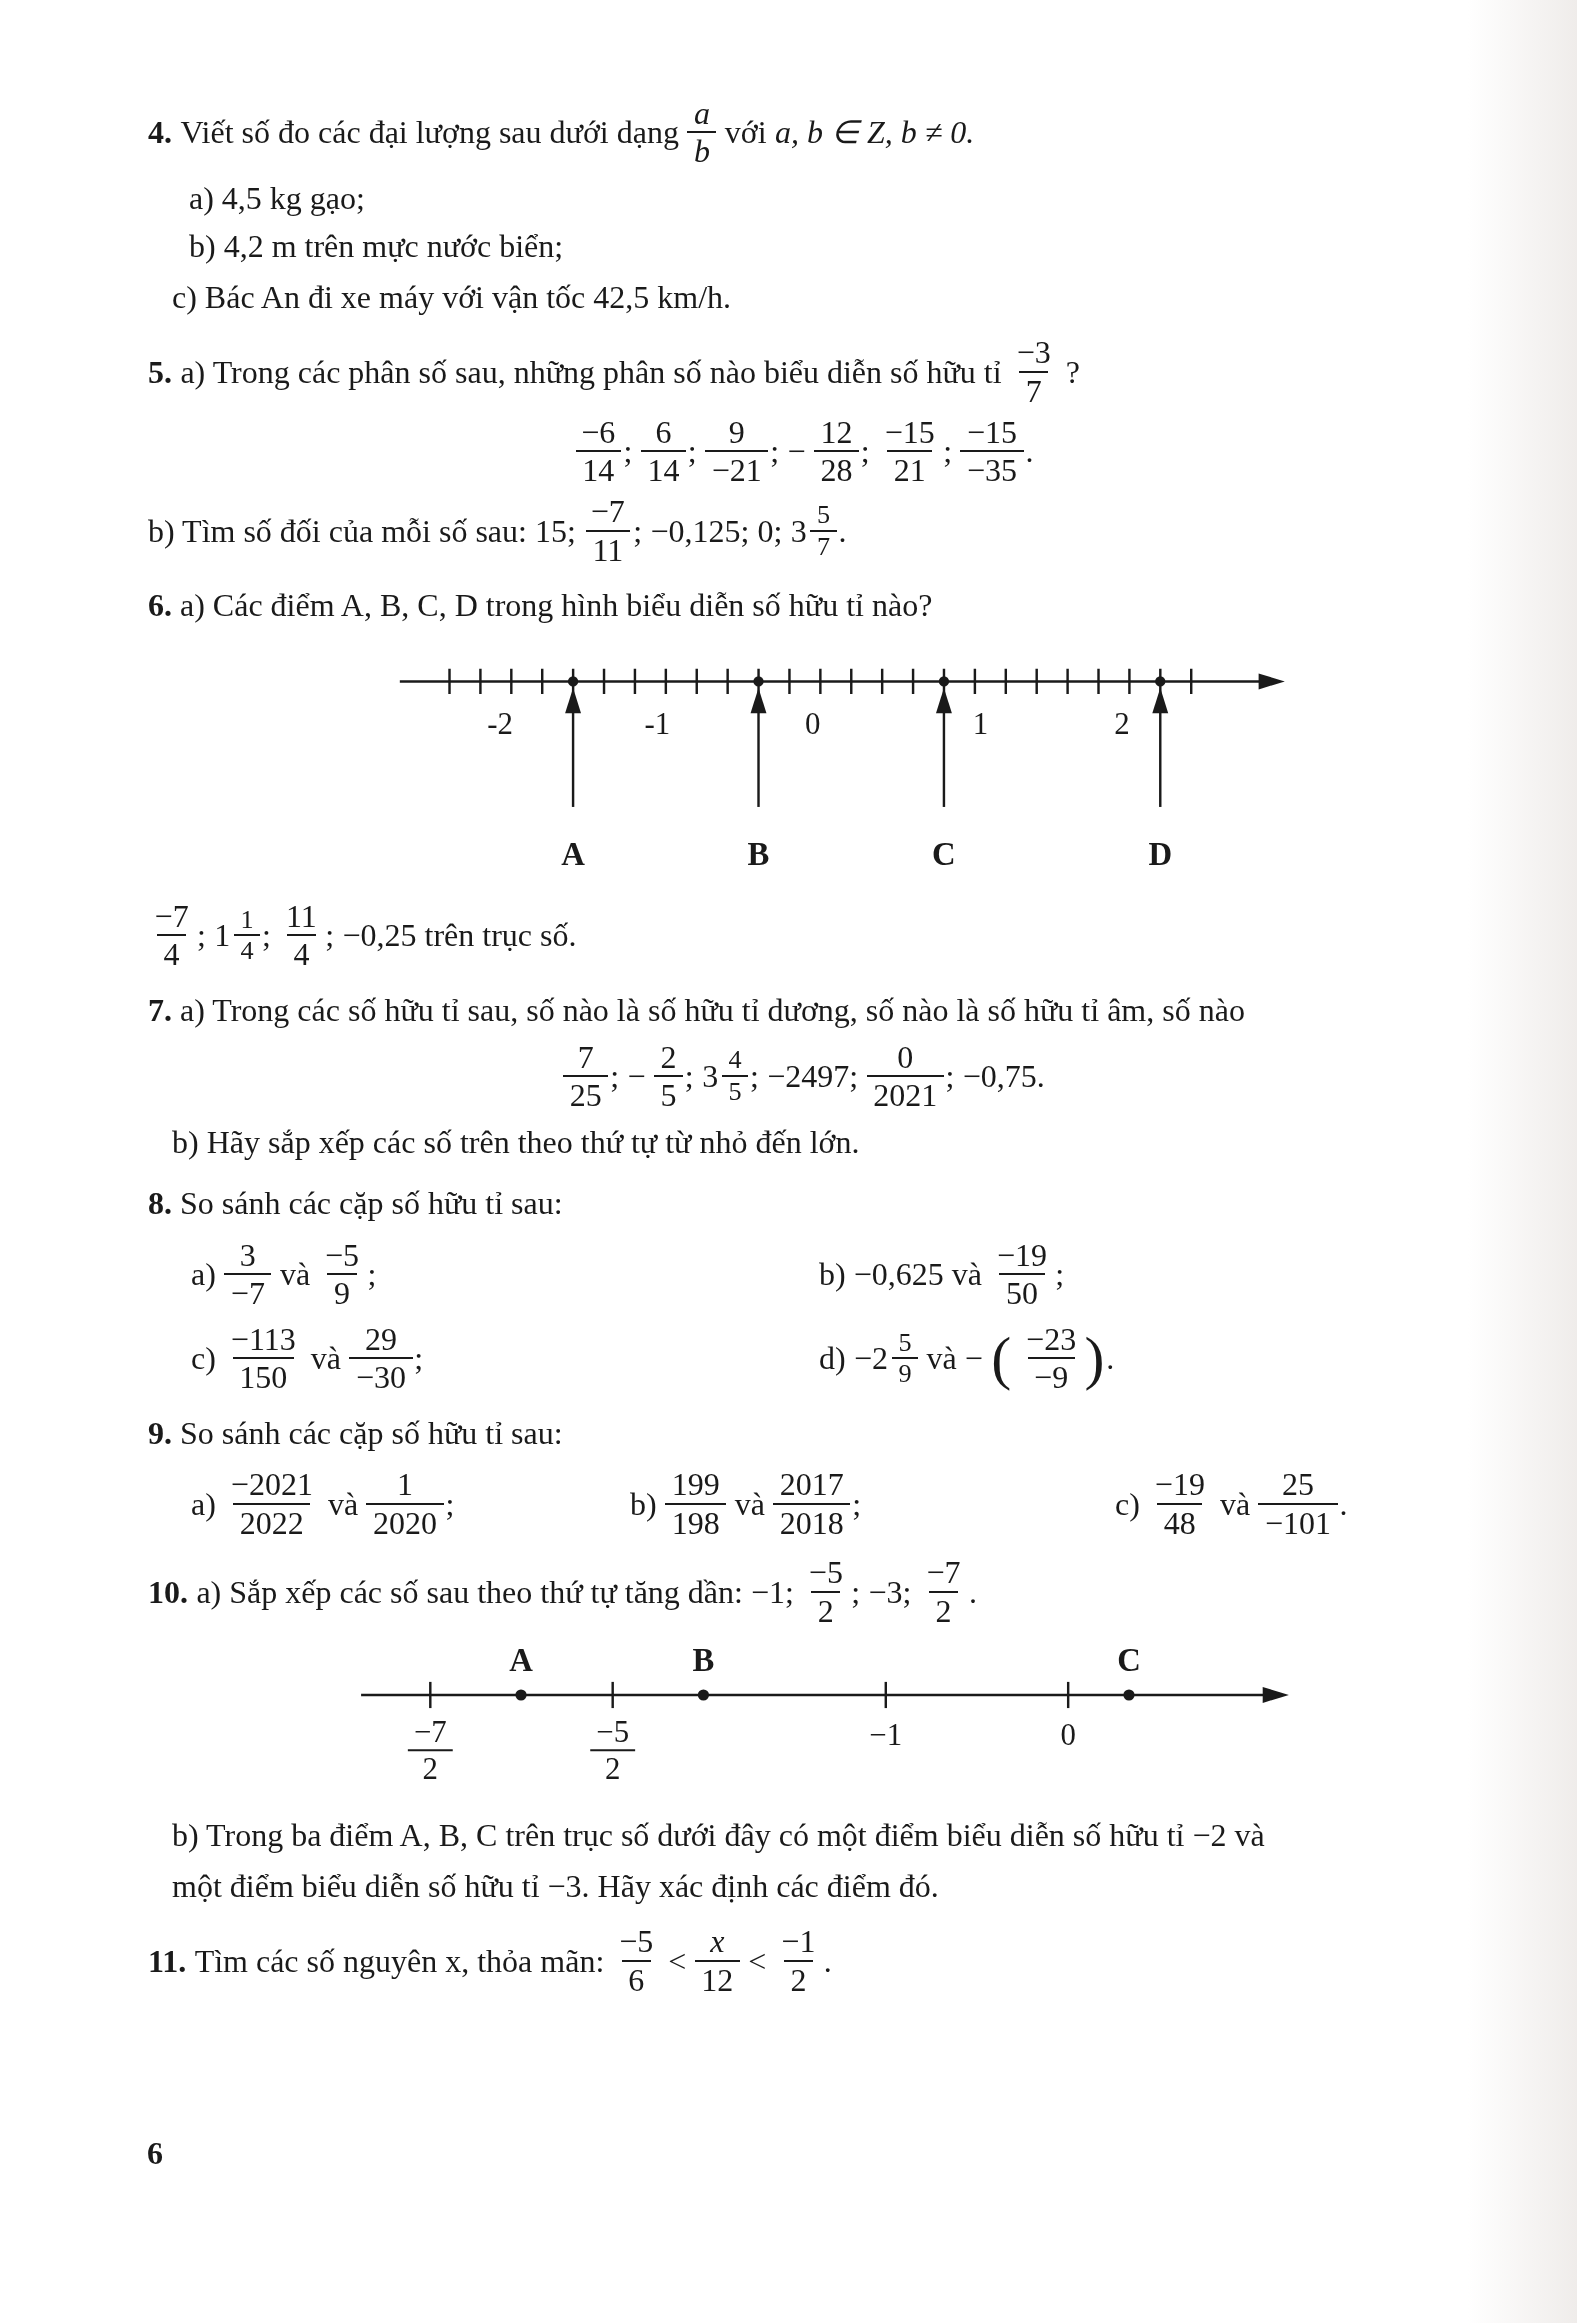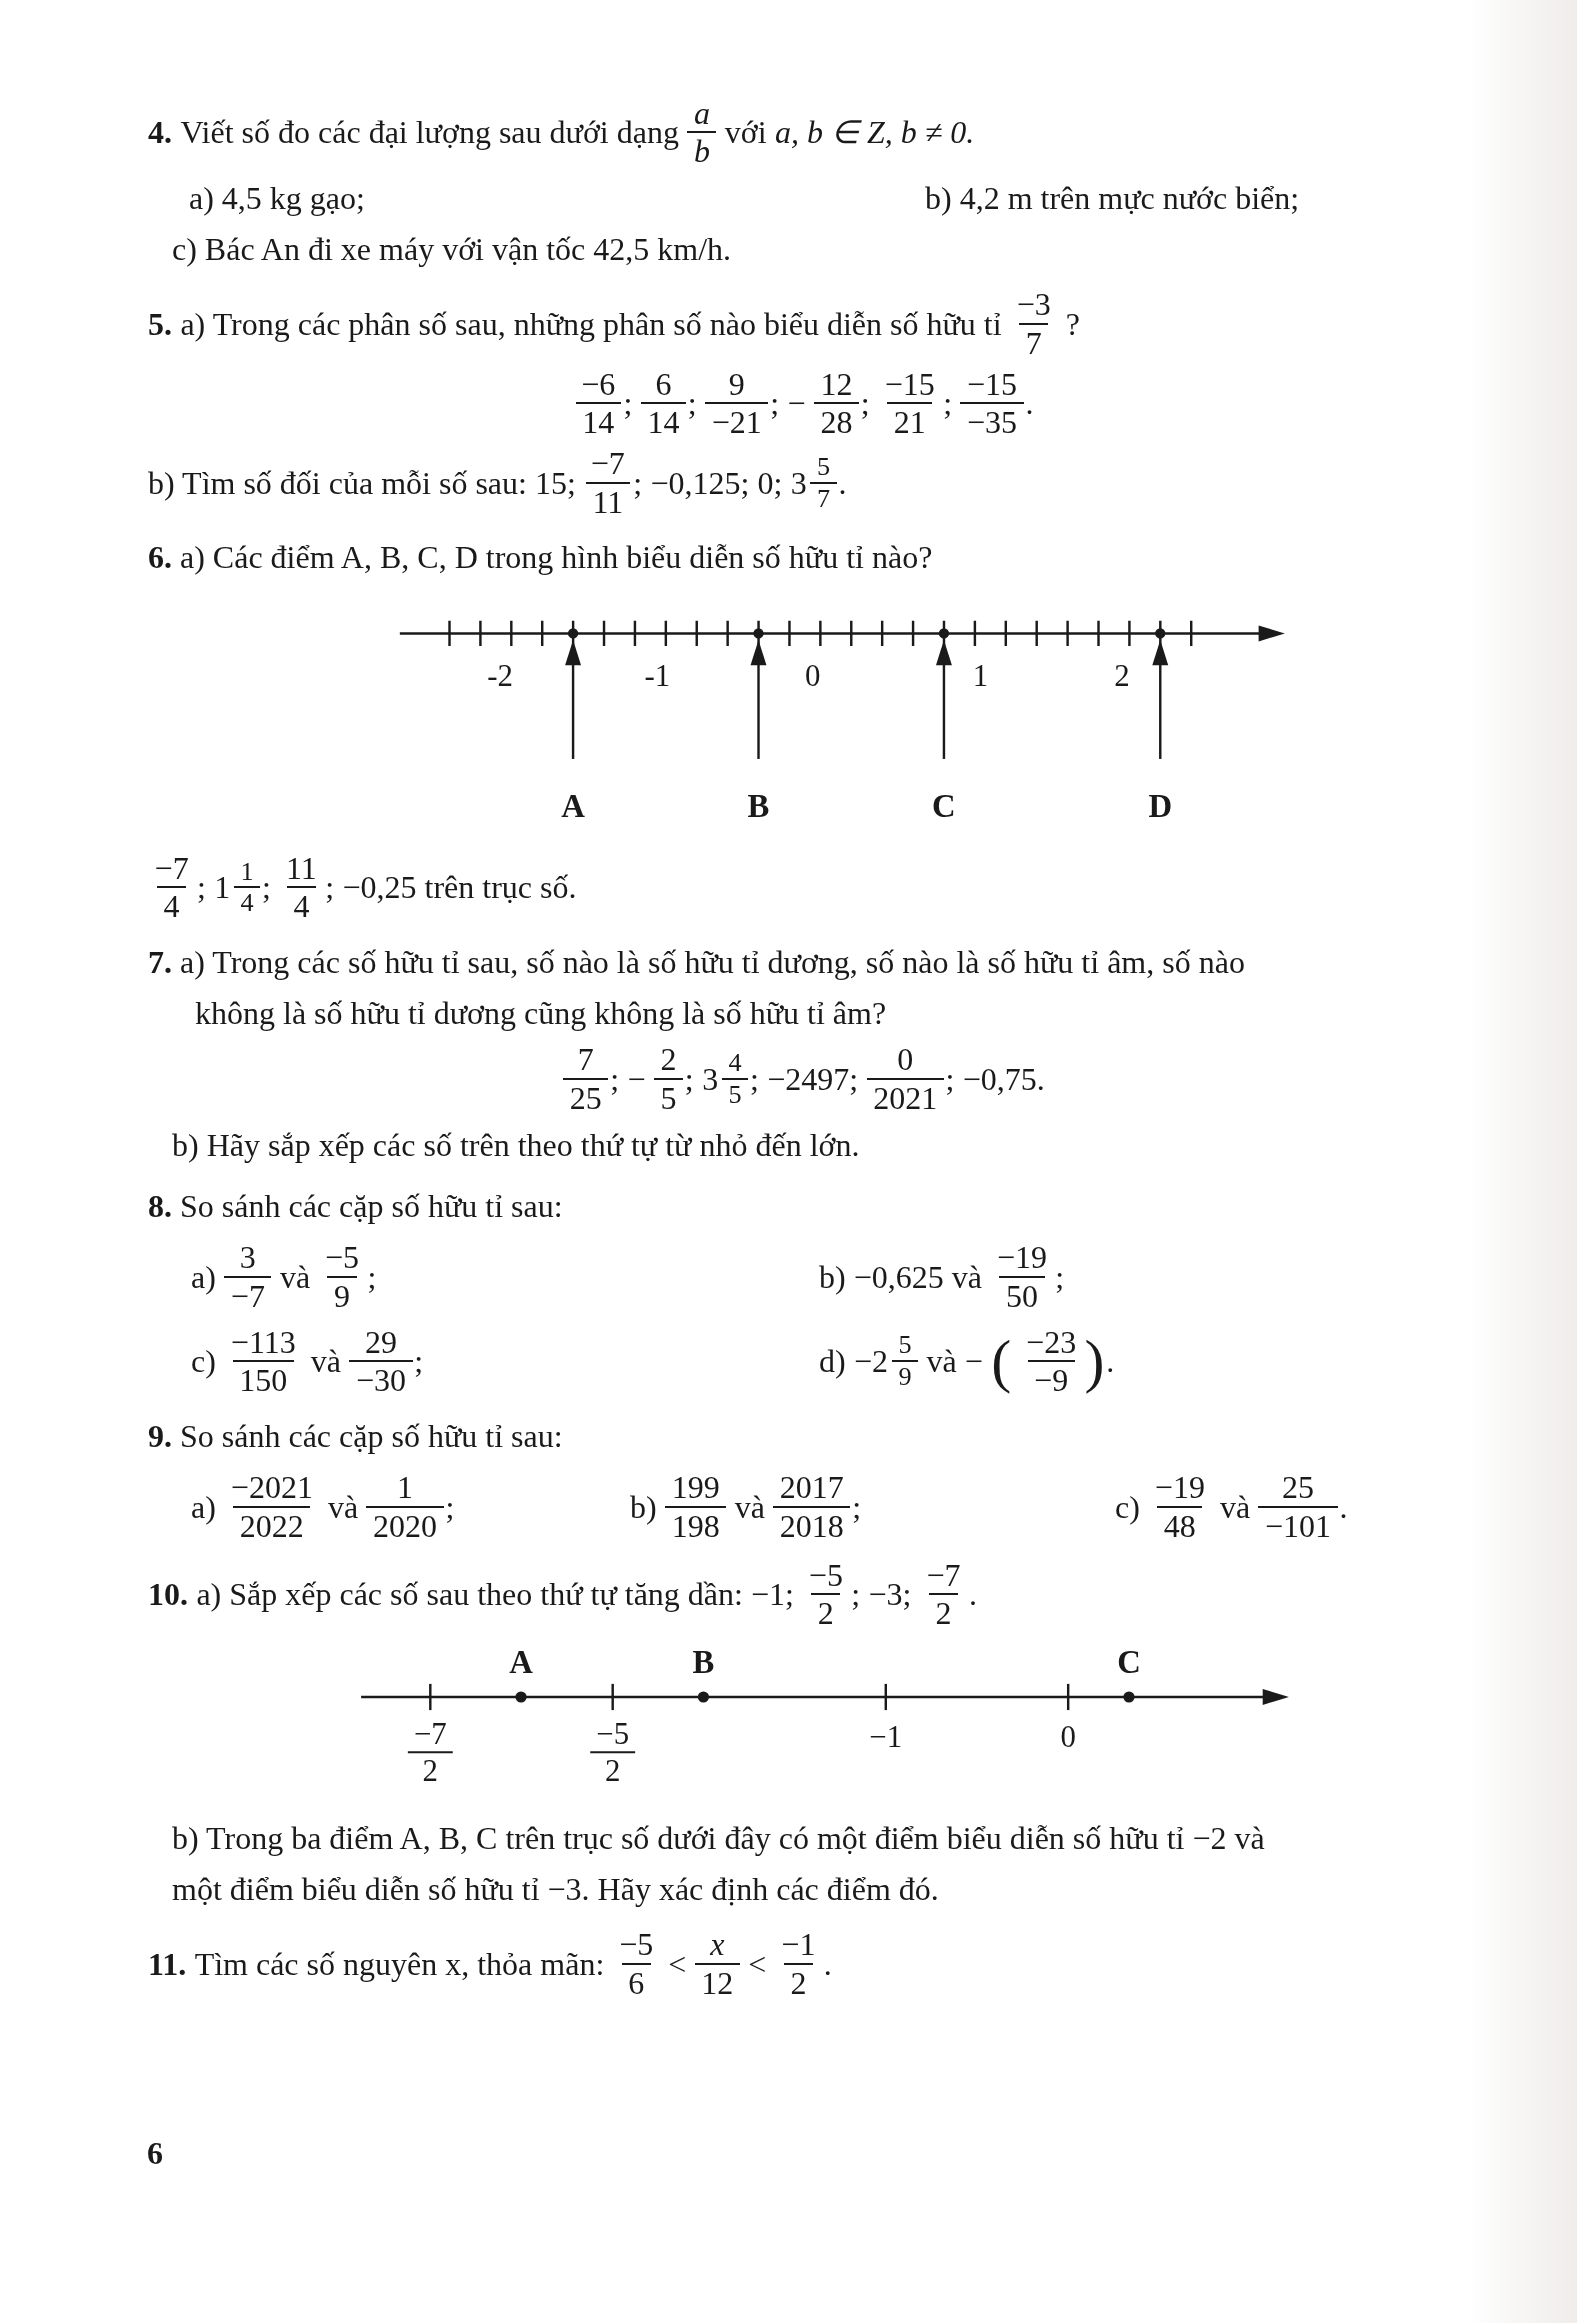--- a/index.html
+++ b/index.html
@@ -17,21 +17,21 @@
   .exnum { font-weight:bold; }
   .it { font-style:italic; }
   .mrow { display:flex; align-items:center; flex-wrap:wrap; column-gap:8.4px; margin:4.7px 0; }
   .center { justify-content:center; }
   .frac { display:inline-flex; flex-direction:column; align-items:center; line-height:1.14; }
   .frac .fn { display:block; padding:0 6.6px; text-align:center; }
   .frac .fd { display:block; padding:0 6.6px; text-align:center; border-top:2.1px solid #1a1a1a; }
   .mixed { display:inline-flex; align-items:center; gap:3.7px; }
   .mixed .frac { font-size:0.82em; }
   .sep { margin-left:-6.6px; }
-  .cols4 { display:flex; margin:1.9px 0 1.9px 41px; }
+  .cols4 { display:flex; margin:1.9px 0 1.9px 41px;flex-direction:column; }
   .cols4 .c1 { width:736px; }
   .pair { display:flex; align-items:center; margin:9.4px 0; }
   .pair .cell { display:flex; align-items:center; column-gap:8.4px; }
   .pair .c1 { width:671px; padding-left:43px; }
   .trio { display:flex; align-items:center; margin:9.4px 0; }
   .trio .cell { display:flex; align-items:center; column-gap:8.4px; }
   .trio .c1 { width:482px; padding-left:43px; }
   .trio .c2 { width:485px; }
   .bigp { font-size:60px; line-height:0.9; font-weight:400; }
   .numline  { margin:15px 0 3.7px 199px; }
@@ -185,21 +185,20 @@
       <span class="sep">;</span>
       <span>−0,25  trên trục số.</span>
     </div>
   </section>
 
   <section class="ex">
     <div class="plain">
       <span class="exnum">7.</span>
       <span>a) Trong các số hữu tỉ sau, số nào là số hữu tỉ dương, số nào là số hữu tỉ âm, số nào</span>
     </div>
-    <div class="plain sub2">không là số hữu tỉ dương cũng không là số hữu tỉ âm?</div>
     <div class="mrow center">
       <span class="frac">
           <span class="fn">7</span>
           <span class="fd">25</span>
         </span>
       <span class="sep">;</span>
       <span>−</span>
       <span class="frac">
           <span class="fn">2</span>
           <span class="fd">5</span>

